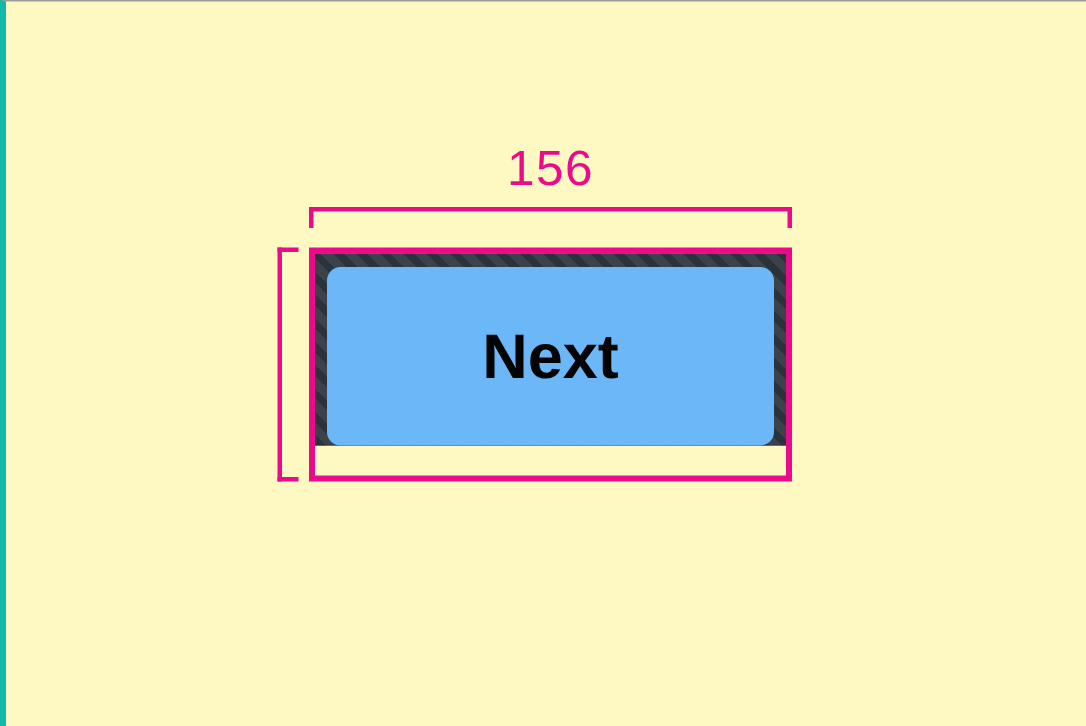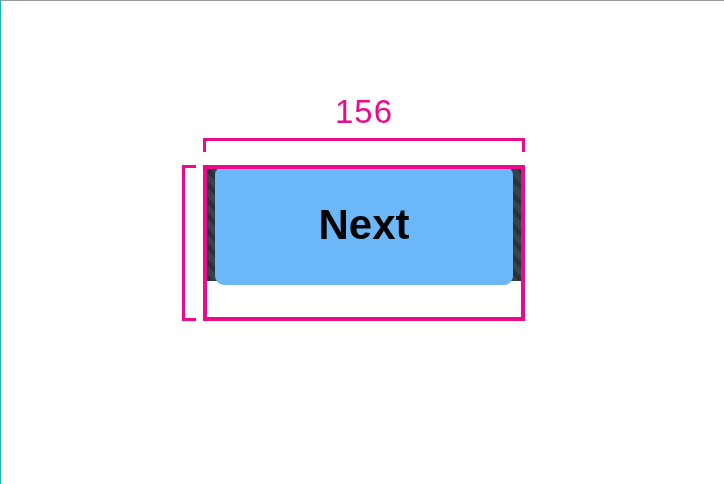--- a/index.html
+++ b/index.html
@@ -9,25 +9,25 @@
     background: #000000;
   }
   body {
     font-family: "Liberation Sans", sans-serif;
   }
 
   .canvas {
     position: relative;
     width: 724px;
     height: 484px;
-    background: #ffffff;
+    background: #fef9c3;
     overflow: hidden;
     box-sizing: border-box;
     border-top: 1px solid #9a9a9a;
-    border-left: 1px solid #14b8a6;
+    border-left: 4px solid #14b8a6;
   }
 
   
 
   
   .measure-rect {
     position: absolute;
     left: 202px;
     top: 164px;
     width: 322px;
@@ -94,32 +94,32 @@
   }
 
   
 
   
   .widget-bounds {
     position: absolute;
     left: 206px;
     top: 168px;
     width: 314px;
-    height: 112px;
+    height: 128px;
     background-color: #333b44;
     background-image: repeating-linear-gradient(
         45deg,
         #2a323a 0px,
         #2a323a 5px,
         #3a424c 5px,
         #3a424c 11px
     );
     z-index: 3;
     display: flex;
-    align-items: center;
+    align-items: flex-end;
     justify-content: center;
   }
 
   
   .next-button {
     width: 298px;
     height: 119px;
     border-radius: 9px;
     background: #6cb7f7;
     display: flex;

